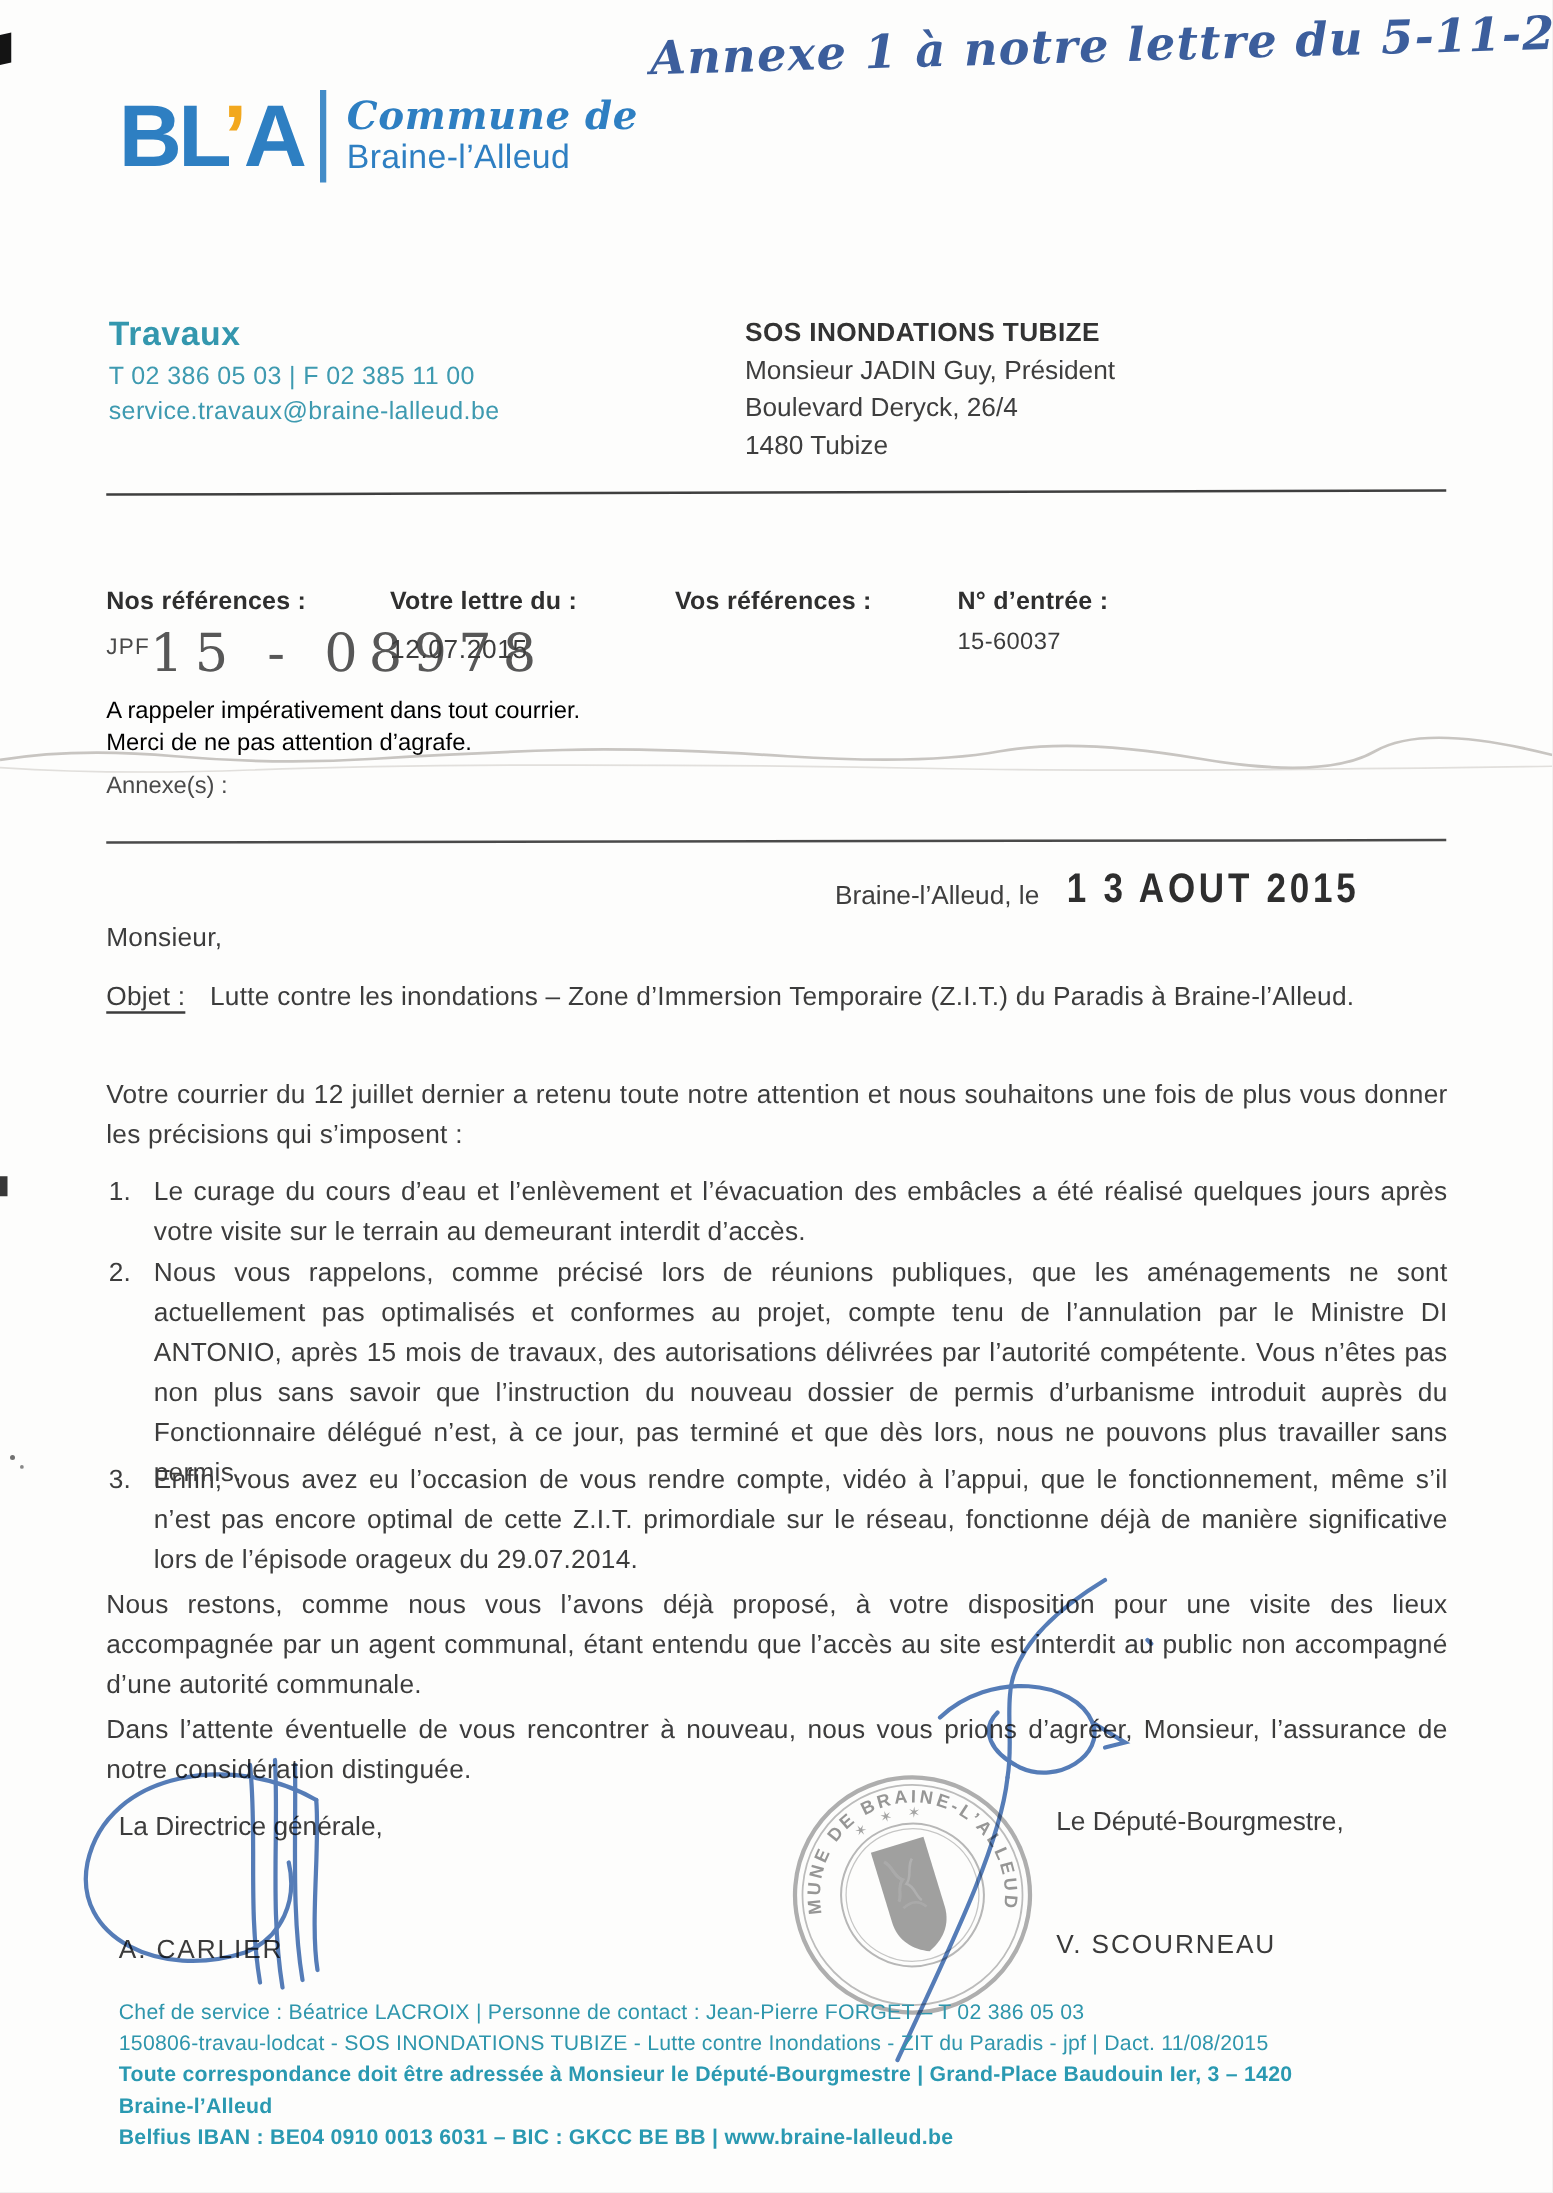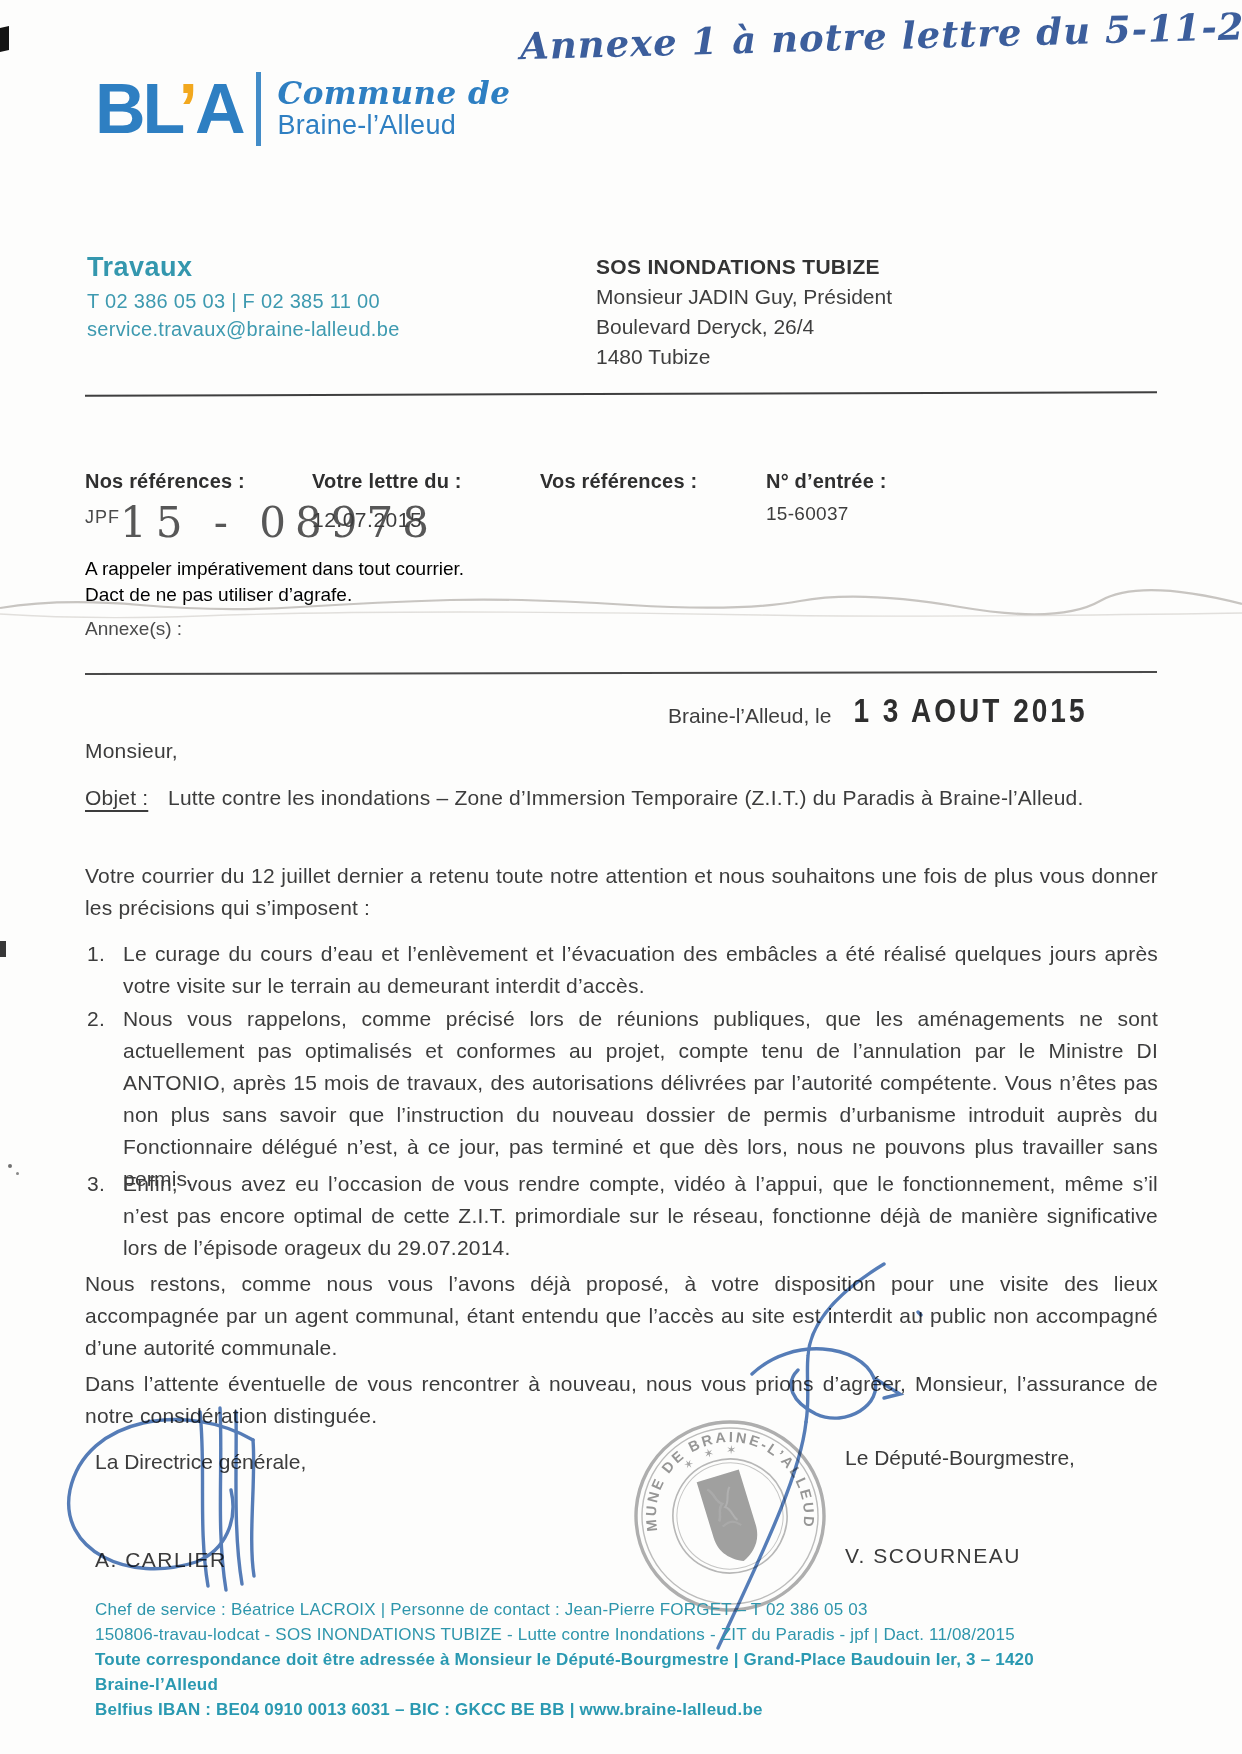--- a/index.html
+++ b/index.html
@@ -151,21 +151,21 @@
   <div class="ref-label ref-entrylabel">N° d’entrée :</div>
 
   <div class="ref-stampwrap">
     <span class="ref-prefix">JPF</span><span class="ref-stamp">15 - 08978</span>
   </div>
   <div class="ref-letterval">12.07.2015</div>
   <div class="ref-entryval">15-60037</div>
 
   <div class="ref-note">
     <div>A rappeler impérativement dans tout courrier.</div>
-    <div>Dact de ne pas utiliser d’agrafe.</div>
+    <div>Merci de ne pas attention d’agrafe.</div>
   </div>
 
   <svg class="tear" viewBox="0 0 1242 34" preserveAspectRatio="none">
     <path d="M0,20 q60,-10 140,-3 t160,2 t150,-7 t180,5 t170,-4 t160,6 t140,-6 t142,3" fill="none" stroke="#b5b2ad" stroke-width="2.2" opacity=".75"></path>
     <path d="M0,26 q90,6 200,2 t260,-4 t300,3 t482,-2" fill="none" stroke="#cfccc6" stroke-width="1.4" opacity=".6"></path>
   </svg>
 
   <div class="annexes">Annexe(s) :</div>
 
   <div class="hr2"></div>

